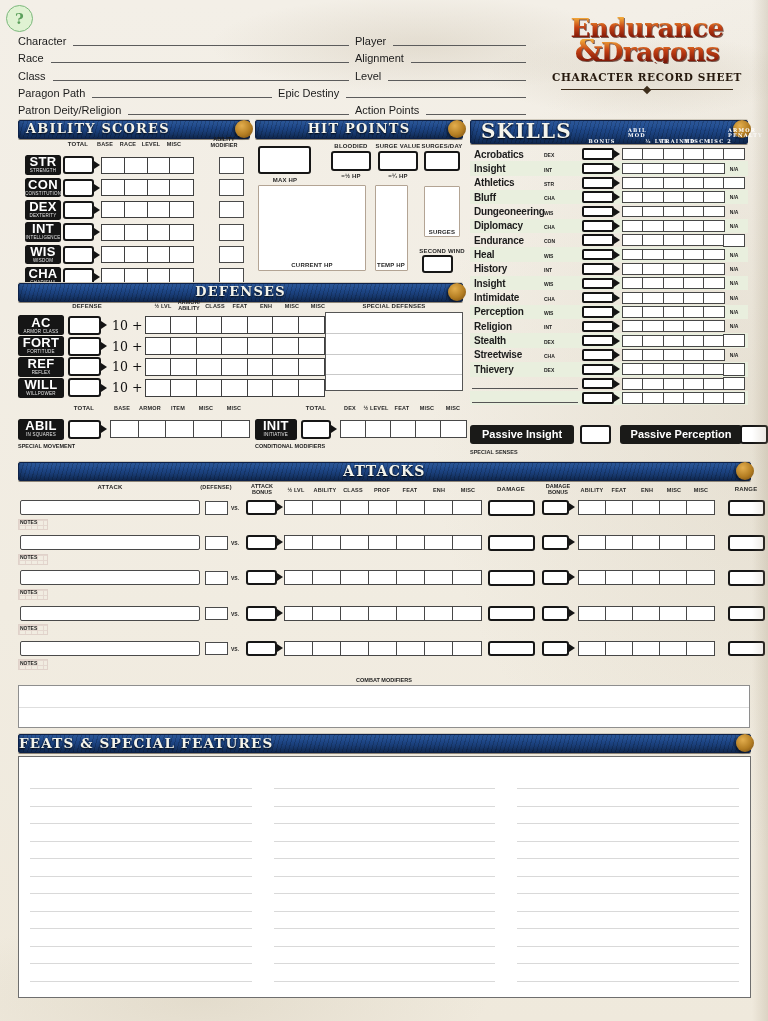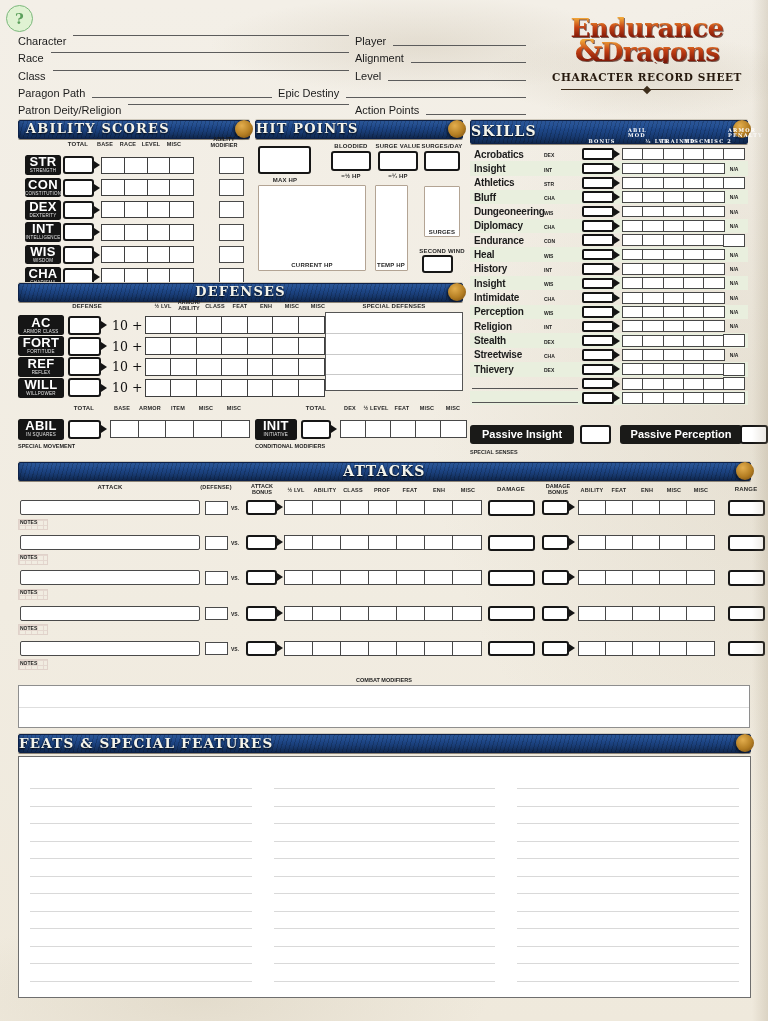--- a/index.html
+++ b/index.html
@@ -40,21 +40,21 @@
 .grp .cell{flex:1;background:#fff;border:1.5px solid #474747;margin-left:-1.5px;position:relative}
 .grp .cell:first-child{margin-left:0}
 
 .help{position:absolute;left:6px;top:5px;width:27px;height:27px;border-radius:50%;
  background:#dff2d2;border:1.6px solid #7cb87c;color:#5ca05c;font-weight:bold;font-size:15px;
  display:flex;align-items:center;justify-content:center;font-family:"DejaVu Serif",serif}
 .hdr{position:absolute;left:18px;top:31px;width:514px;font-size:11px}
 .hrow{display:flex;height:17.2px;align-items:flex-end}
 .hl{white-space:nowrap;padding-bottom:1px}
 .hline{flex:1;border-bottom:1.1px solid #5c5c5c;margin:0 6px 2px 7px}
-.hcl{width:337px;display:flex;align-items:flex-start}
+.hcl{width:337px;display:flex;align-items:flex-end}
 .hcr{flex:1;display:flex;align-items:flex-end}
 .logo{position:absolute;left:543px;top:17px;width:208px;text-align:center;font-family:"DejaVu Serif",serif;font-weight:bold}
 .lg1,.lg2{font-size:26px;line-height:22px;letter-spacing:-.5px;
  background:linear-gradient(180deg,#f2a839 4%,#c44114 48%,#7a1506 96%);
  -webkit-background-clip:text;background-clip:text;color:transparent;
  filter:drop-shadow(1px 1.2px 0 rgba(58,12,2,.65))}
 .amp{font-size:31px;letter-spacing:-2px}
 .lgsub{margin-top:8px;font-size:10.5px;letter-spacing:.6px;color:#26190e}
 .orn{margin:4px auto 0;width:172px;height:6px;position:relative}
 .orn:before{content:"";position:absolute;left:0;right:0;top:2px;border-top:1.4px solid #3d2d1b}
@@ -305,21 +305,21 @@
             <div class="cell"></div>
             <div class="cell"></div>
             <div class="cell"></div>
           </div>
           <div class="box ab-mod" style="position:relative"></div>
         </div>
       </div>
   </div>
 
   <div class="hp">
-    <div class="banner" style="left:0;right:2px;top:0;">
+    <div class="banner" style="left:0;right:2px;top:0;text-align:center">
       <span>HIT POINTS</span>
       <span class="curl"></span>
     </div>
     <div class="box thick" style="left:3px;top:26px;width:53px;height:28px"></div>
     <span class="tl cc" style="left:30px;top:57px">MAX HP</span>
     <span class="tl cc" style="left:96px;top:23px">BLOODIED</span>
     <div class="box thick" style="left:76px;top:31px;width:40px;height:20px;border-width:2px"></div>
     <span class="tl cc" style="left:96px;top:53px">=½ HP</span>
     <span class="tl cc" style="left:143px;top:23px">SURGE VALUE</span>
     <div class="box thick" style="left:123px;top:31px;width:40px;height:20px;border-width:2px"></div>
@@ -331,21 +331,21 @@
     <div class="box soft" style="left:120px;top:65px;width:33px;height:86px"></div>
     <span class="tl cc" style="left:136px;top:142px">TEMP HP</span>
     <div class="box soft" style="left:169px;top:66px;width:36px;height:51px"></div>
     <span class="tl cc" style="left:187px;top:109px">SURGES</span>
     <span class="tl cc" style="left:187px;top:128px">SECOND WIND</span>
     <div class="box thick" style="left:167px;top:135px;width:31px;height:18px;border-width:2.2px"></div>
   </div>
 
   <div class="skills">
     <div class="banner sk-banner">
-      <span style="padding-left:0;font-size:14px">SKILLS</span>
+      <span style="padding-left:10px;font-size:20px">SKILLS</span>
       <span class="curl"></span>
       <span class="cc" style="left:131px;top:10px;font-size:5px;color:#fff;font-weight:bold;text-shadow:none">BONUS</span>
       <span class="cc2" style="left:165px;top:7px;width:16px;font-size:5px;line-height:5px;color:#fff;font-weight:bold;text-shadow:none">ABIL MOD</span>
       <span class="cc" style="left:186px;top:10px;font-size:5px;color:#fff;font-weight:bold;text-shadow:none">½ LVL</span>
       <span class="cc" style="left:207px;top:10px;font-size:5px;color:#fff;font-weight:bold;text-shadow:none">TRAINED</span>
       <span class="cc" style="left:227px;top:10px;font-size:5px;color:#fff;font-weight:bold;text-shadow:none">MISC 1</span>
       <span class="cc" style="left:247px;top:10px;font-size:5px;color:#fff;font-weight:bold;text-shadow:none">MISC 2</span>
       <span class="cc2" style="left:269px;top:7px;width:24px;font-size:5px;line-height:5px;color:#fff;font-weight:bold;text-shadow:none">ARMOR PENALTY</span>
     </div>
     <div class="sk-rows">

